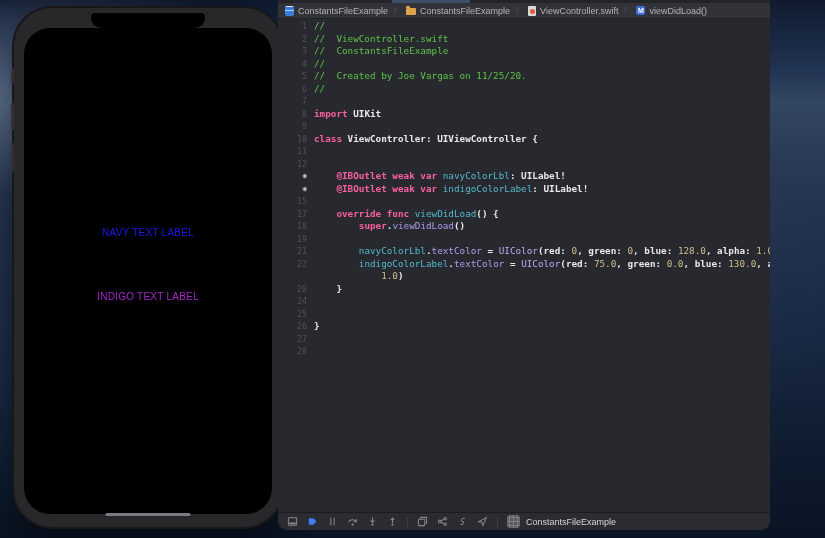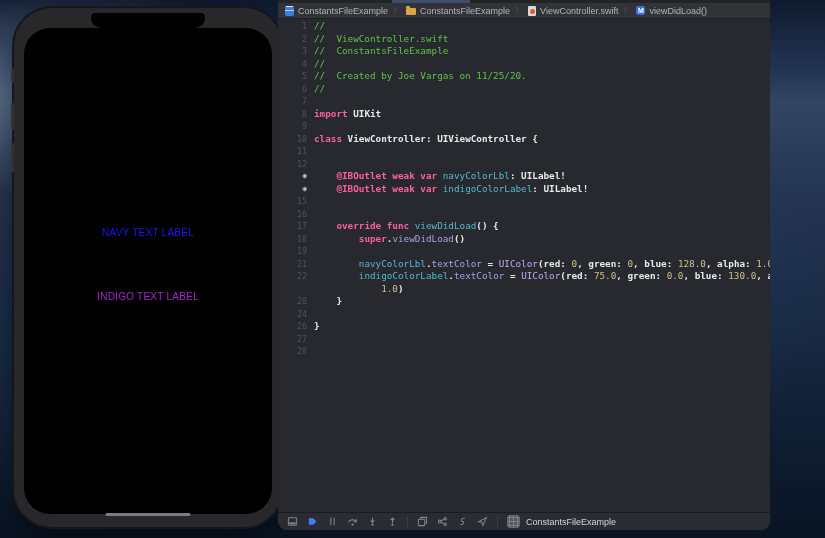--- a/index.html
+++ b/index.html
@@ -178,24 +178,20 @@
           </div>
           <div class="cl">
             <div class="gut mark">◉</div>
             <div class="code"><span class="kw">    @IBOutlet weak var</span><span class="pr"> indigoColorLabel</span><span class="pl">: UILabel!</span></div>
           </div>
           <div class="cl">
             <div class="gut">15</div>
             <div class="code"></div>
           </div>
           <div class="cl">
-            <div class="gut">16</div>
-            <div class="code"></div>
-          </div>
-          <div class="cl">
             <div class="gut">17</div>
             <div class="code"><span class="pl">    </span><span class="kw">override func</span><span class="pr"> viewDidLoad</span><span class="pl">() {</span></div>
           </div>
           <div class="cl">
             <div class="gut">18</div>
             <div class="code"><span class="pl">        </span><span class="kw">super</span><span class="pl">.</span><span class="sdk">viewDidLoad</span><span class="pl">()</span></div>
           </div>
           <div class="cl">
             <div class="gut">19</div>
           </div>
@@ -210,20 +206,24 @@
           <div class="cl">
             <div class="gut"></div>
             <div class="code"><span class="pl">            </span><span class="num">1.0</span><span class="pl">)</span></div>
           </div>
           <div class="cl">
             <div class="gut">20</div>
             <div class="code"><span class="pl">    }</span></div>
           </div>
           <div class="cl">
             <div class="gut">24</div>
+            <div class="code"></div>
+          </div>
+          <div class="cl">
+            <div class="gut">25</div>
             <div class="code"></div>
           </div>
           <div class="cl">
             <div class="gut">26</div>
             <div class="code"><span class="pl">}</span></div>
           </div>
           <div class="cl">
             <div class="gut">27</div>
             <div class="code"></div>
           </div>

